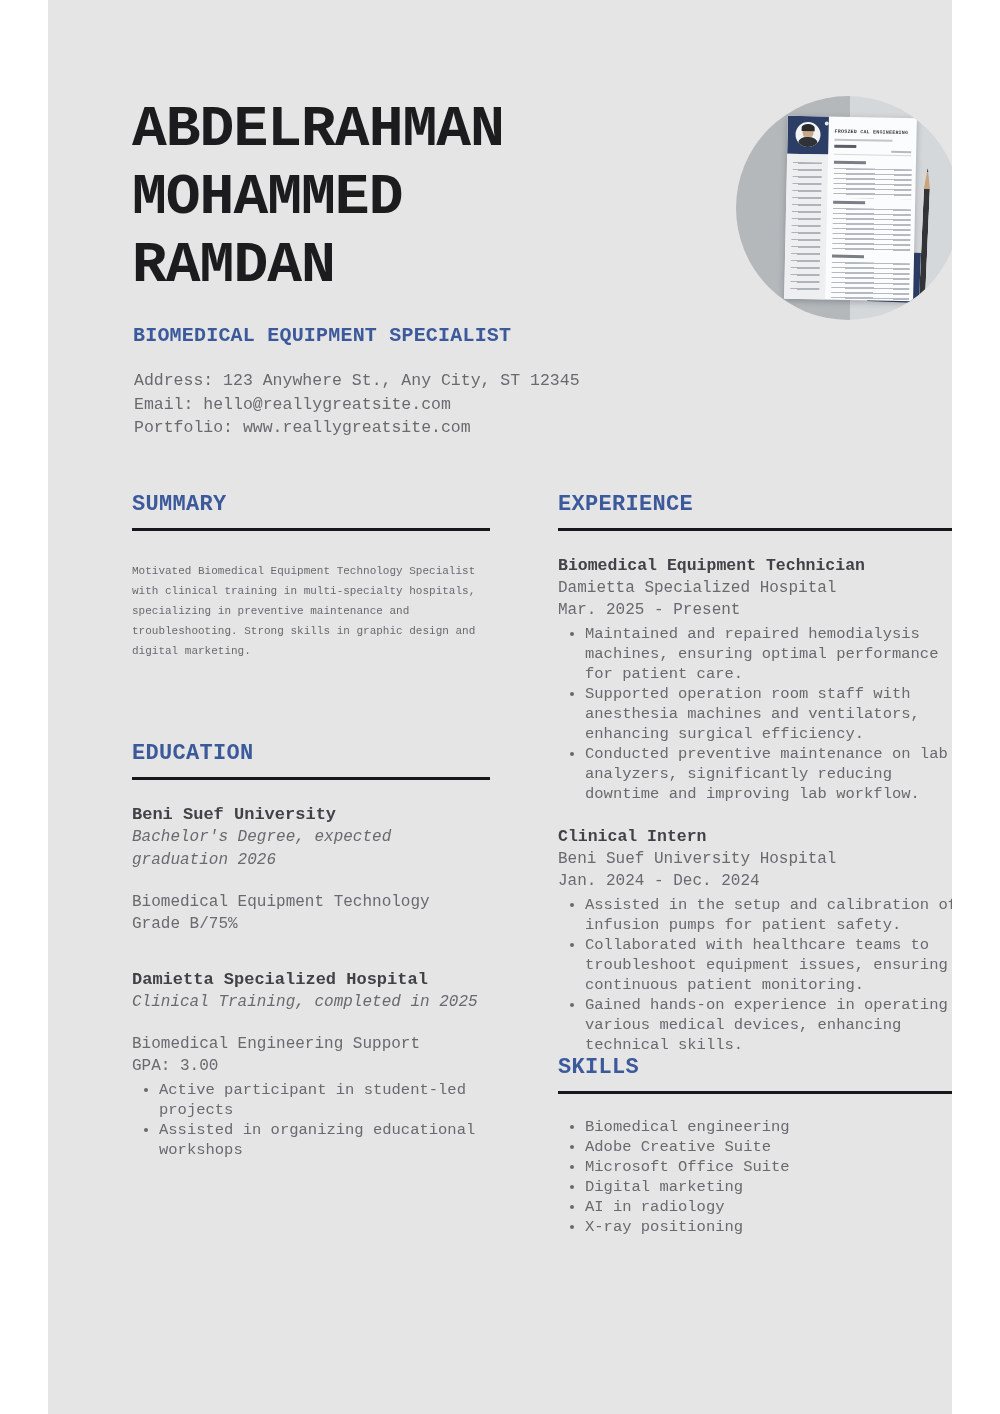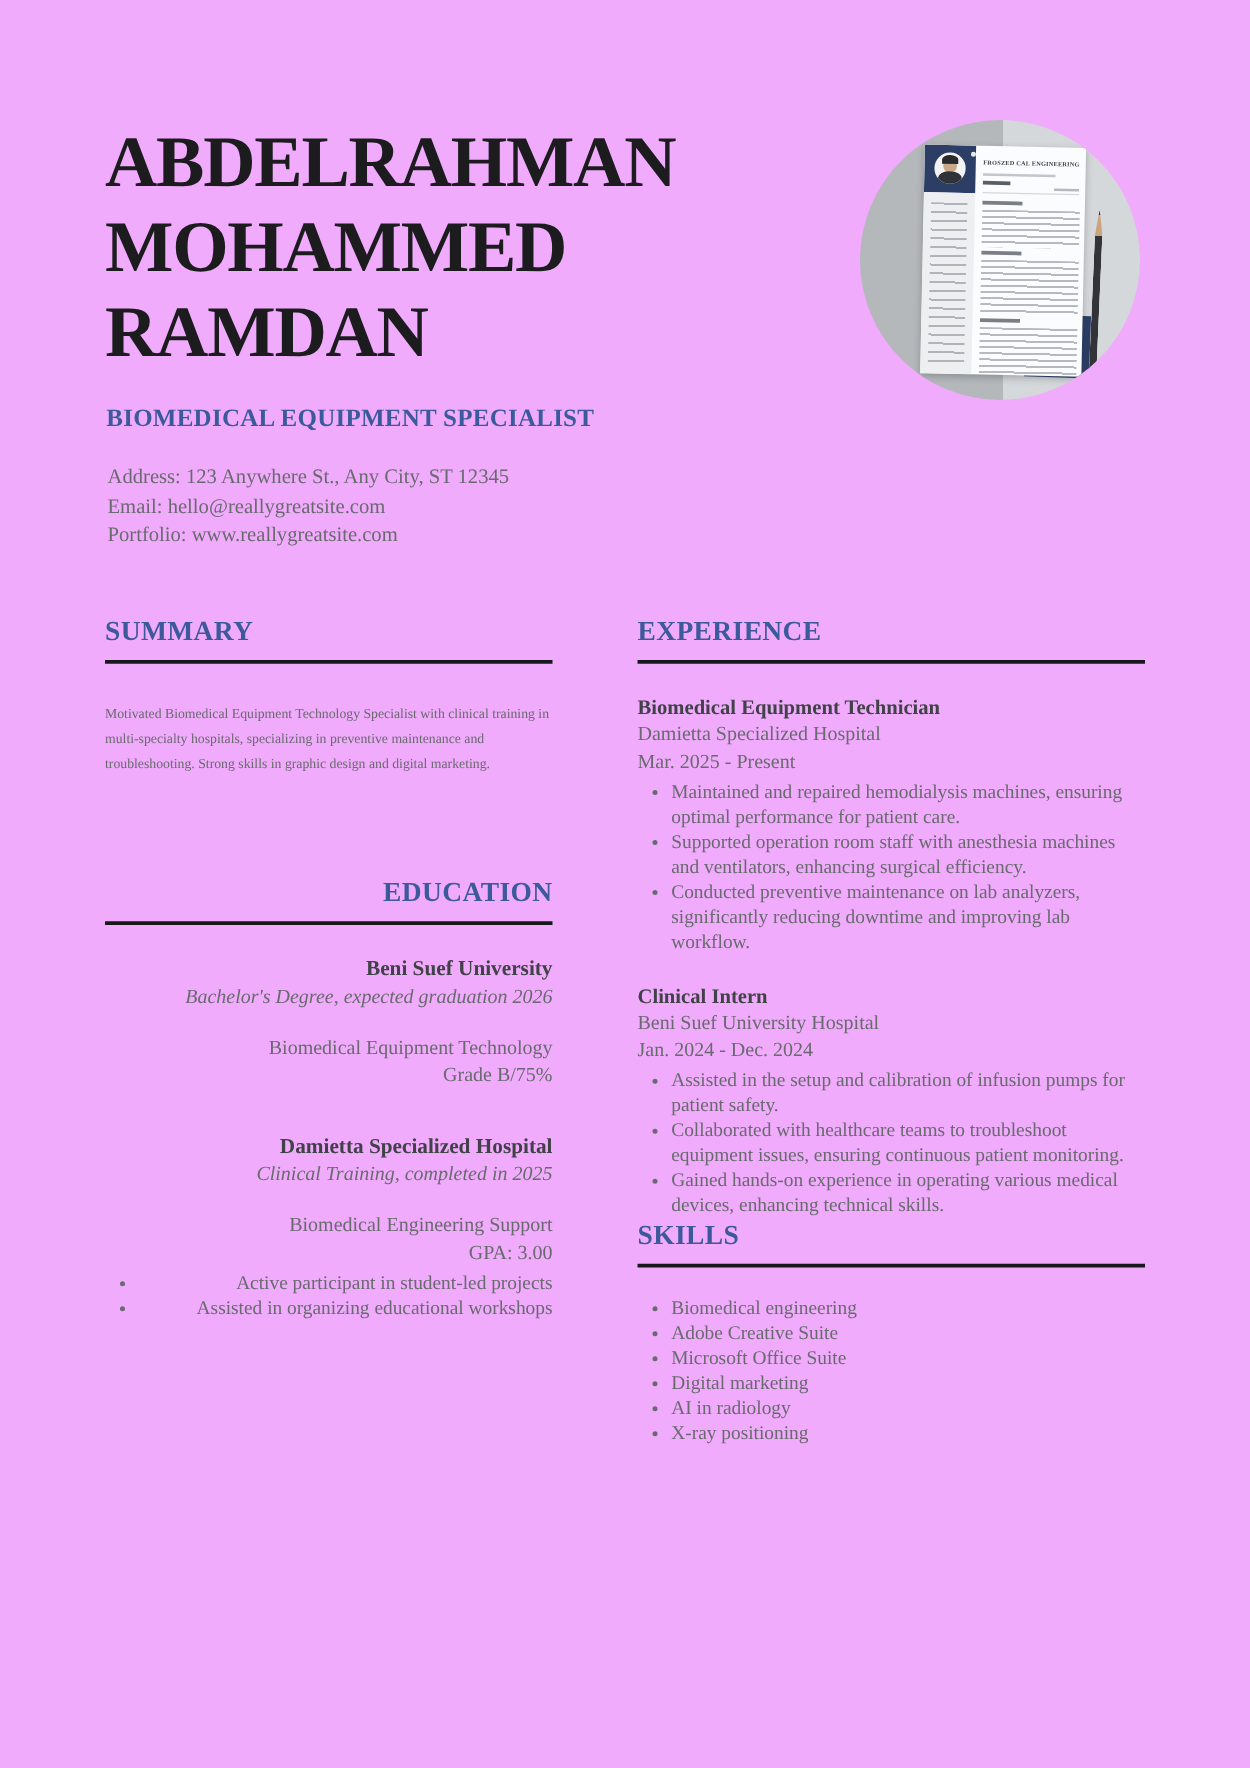--- a/index.html
+++ b/index.html
@@ -1,20 +1,20 @@
 <!DOCTYPE html>
 <html><head>
 <meta charset="utf-8">
 <style>
   * { margin:0; padding:0; box-sizing:border-box; }
   html,body { background:#ffffff; }
   .page {
-    position:relative; width:1000px; height:1414px; margin:0 auto;
-    background:#f0abfc; overflow:hidden;
-    font-family:Liberation Serif, serif;
+    position:relative; width:904px; height:1414px; margin:0 auto;
+    background:#e5e5e5; overflow:hidden;
+    font-family:Liberation Mono, monospace;
   }
 
   
   .name {
     position:absolute; left:84px; top:96px;
     font-size:58px; line-height:68px; font-weight:700;
     letter-spacing:-1px; color:#1c1c1e;
   }
   .job-title {
     position:absolute; left:85px; top:324px;
@@ -78,21 +78,21 @@
   
   .col { position:absolute; top:492px; }
   .col-left  { left:84px;  width:358px; }
   .col-right { left:510px; width:406px; }
 
   h2.sec { font-size:22px; line-height:26px; font-weight:700; letter-spacing:.3px; color:#3c5a9b; }
   .rule { height:3px; background:#17181b; margin-top:10px; }
 
   .summary-text { margin-top:30px; font-size:11px; line-height:20px; color:#696a6e; }
 
-  .sec-education { margin-top:80px;text-align:right; }
+  .sec-education { margin-top:80px; }
   .entry1 { margin-top:24px; }
   .entry2 { margin-top:34px; }
   .entry h3 { font-size:17px; line-height:22px; font-weight:700; color:#404247; }
   .entry .degree { font-size:16px; line-height:23px; font-style:italic; color:#696a6e; }
   .entry .program { margin-top:19px; font-size:16px; line-height:22px; color:#696a6e; }
   .entry .grade { font-size:16px; line-height:22px; color:#696a6e; }
 
   ul.bullets { margin-top:3px; padding-left:27px; list-style:disc; color:#696a6e; }
   ul.bullets li { font-size:15.5px; line-height:20px; color:#696a6e; }
 

